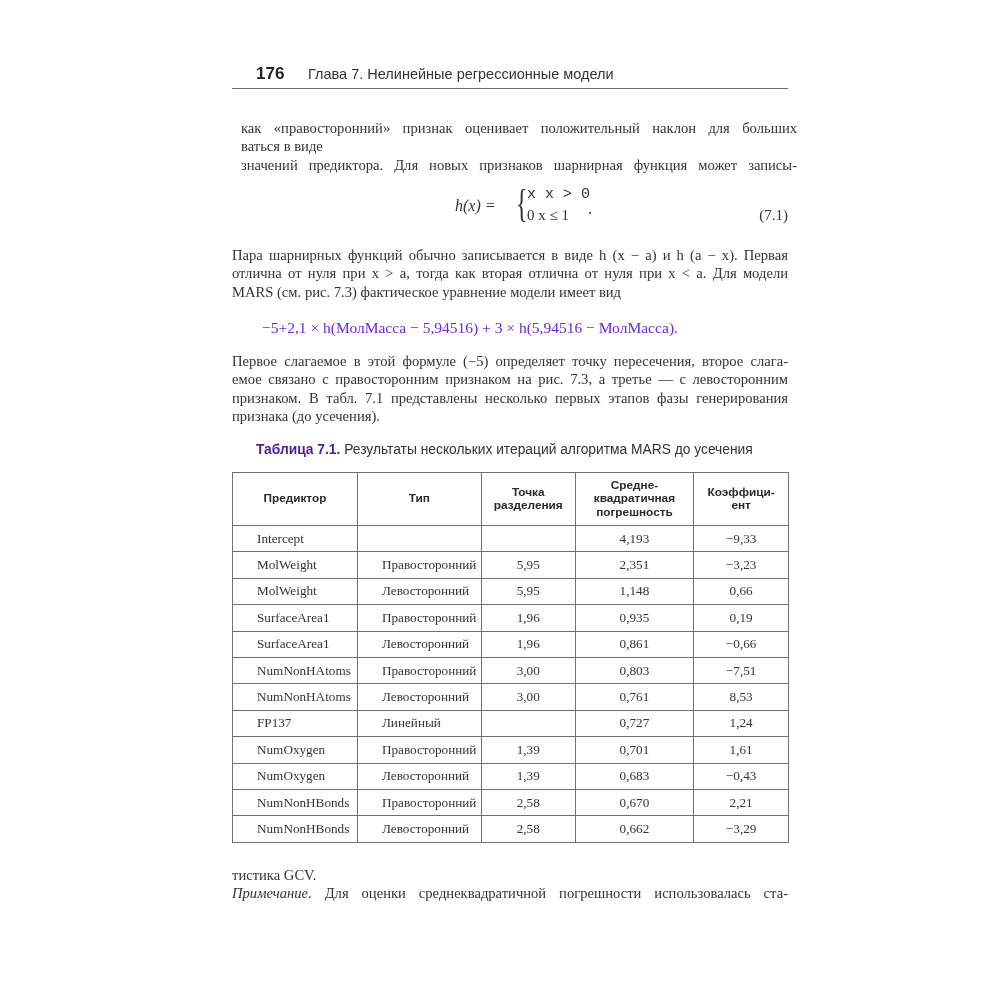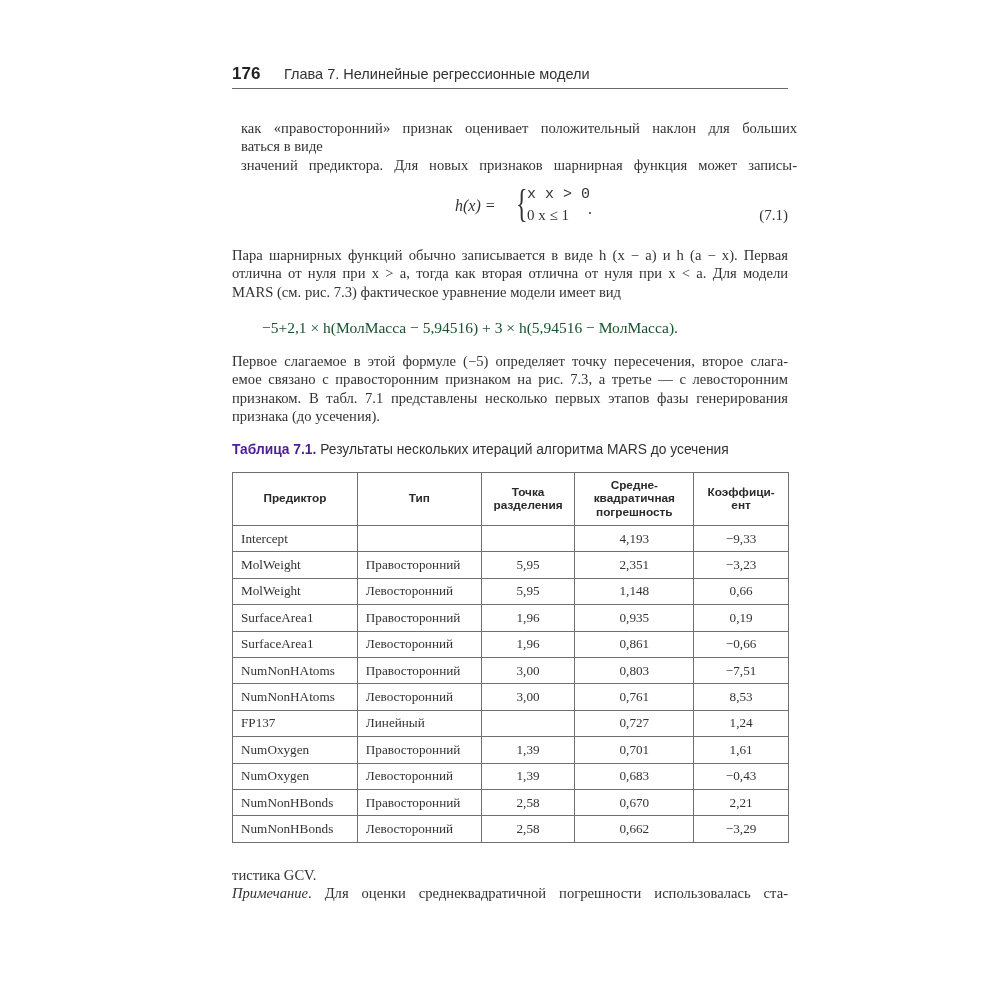--- a/index.html
+++ b/index.html
@@ -1,38 +1,38 @@
 <!DOCTYPE html>
 <html><head>
 <meta charset="utf-8">
 <style>
   html, body { margin:0; padding:0; background:#ffffff; }
   body { width:1000px; height:1000px; position:relative; overflow:hidden; color:#2a2a2a; }
   .serif { font-family: "Liberation Serif", "DejaVu Serif", serif; }
-  .sans { font-family: "Liberation Sans", "DejaVu Sans", sans-serif; }
+  .sans { font-family: "Liberation Sans", "DejaVu Sans", sans-serif; margin-left: 24px; }
   .running-head { position:absolute; left:232px; top:62px; width:556px; height:26px; border-bottom:1.5px solid #6a6a6a; }
   .page-num { position:absolute; left:0; top:2px; font-size:17px; font-weight:bold; color:#222; }
   .chapter { position:absolute; left:52px; top:4px; font-size:14.5px; color:#333; }
   .para { position:absolute; left:232px; width:556px; font-size:14.6px; line-height:18.3px; text-align:justify; color:#333; }
   .para .ln { display:block; text-align:justify; text-align-last:justify; white-space:nowrap; }
   .para .ln.last { text-align-last:left; }
   .eq1 { position:absolute; left:455px; top:184px; font-size:16px; color:#333; }
   .eq1 .lhs { position:absolute; left:0; top:13px; font-style:italic; white-space:nowrap; }
   .eq1 .brace { position:absolute; left:61px; top:0px; font-size:40px; line-height:40px; font-weight:200; transform:scaleX(0.6); transform-origin:left; }
   .eq1 .case { position:absolute; left:72px; white-space:nowrap; font-size:15px; }
   .eq1 .dot { position:absolute; left:133px; top:16px; }
   .eqnum { position:absolute; right:212px; top:199px; font-size:15px; color:#333;margin-top:8px; }
-  .eq2 { position:absolute; left:262px; top:319px; font-size:15.5px; color:#14532d; white-space:nowrap; }
+  .eq2 { position:absolute; left:262px; top:319px; font-size:15.5px; color:#6d28d9; white-space:nowrap; }
   .caption { position:absolute; left:232px; top:442px; font-size:13.8px; color:#333; white-space:nowrap; }
   .caption b { color:#4c1d95; }
   table.t { position:absolute; left:232px; top:472px; width:557px; border-collapse:collapse; font-size:13.2px; }
   table.t th, table.t td { border:1.2px solid #707070; padding:0; color:#333; }
   table.t th { height:52px; font-family:"Liberation Sans","DejaVu Sans",sans-serif; font-weight:bold; font-size:11.8px; line-height:13.5px; color:#2a2a2a; text-align:center; }
   table.t td { height:25.4px; font-family:"Liberation Serif","DejaVu Serif",serif; }
-  table.t td.l { padding-left:8px; text-align:left; }
+  table.t td.l { padding-left:24px; text-align:left; }
   table.t td.c { text-align:center; }
   .note { position:absolute; left:232px; top:866px; width:556px; font-size:14.6px; line-height:18.3px; color:#333; }
   .note i { font-style:italic; }
 </style>
 </head>
 <body>
 
 <div class="running-head">
   <span class="page-num sans">176</span>
   <span class="chapter sans">Глава 7. Нелинейные регрессионные модели</span>

